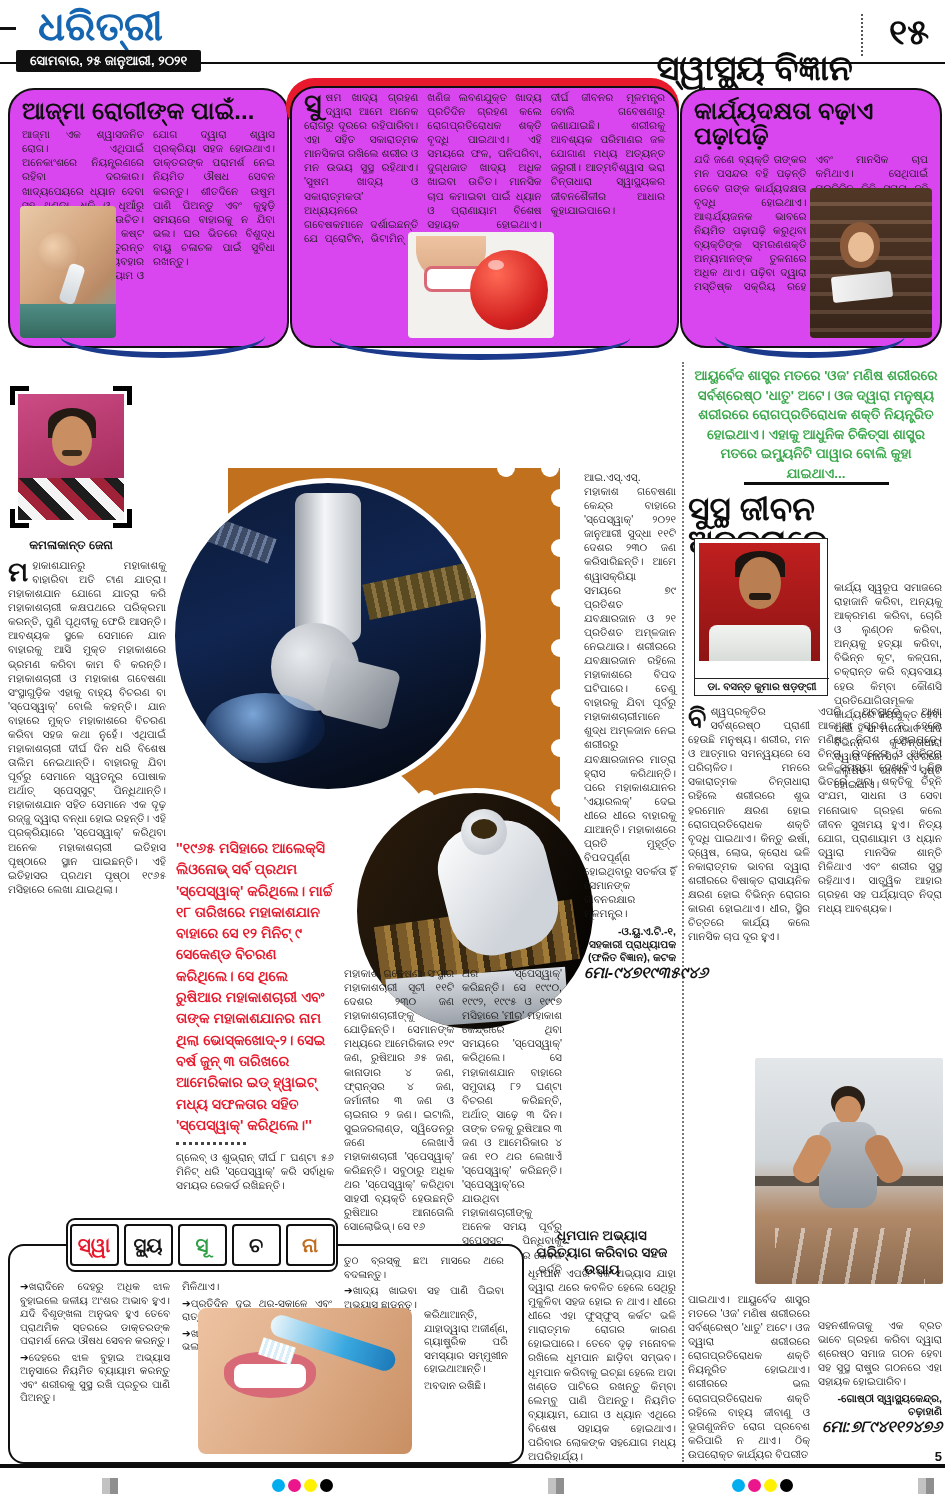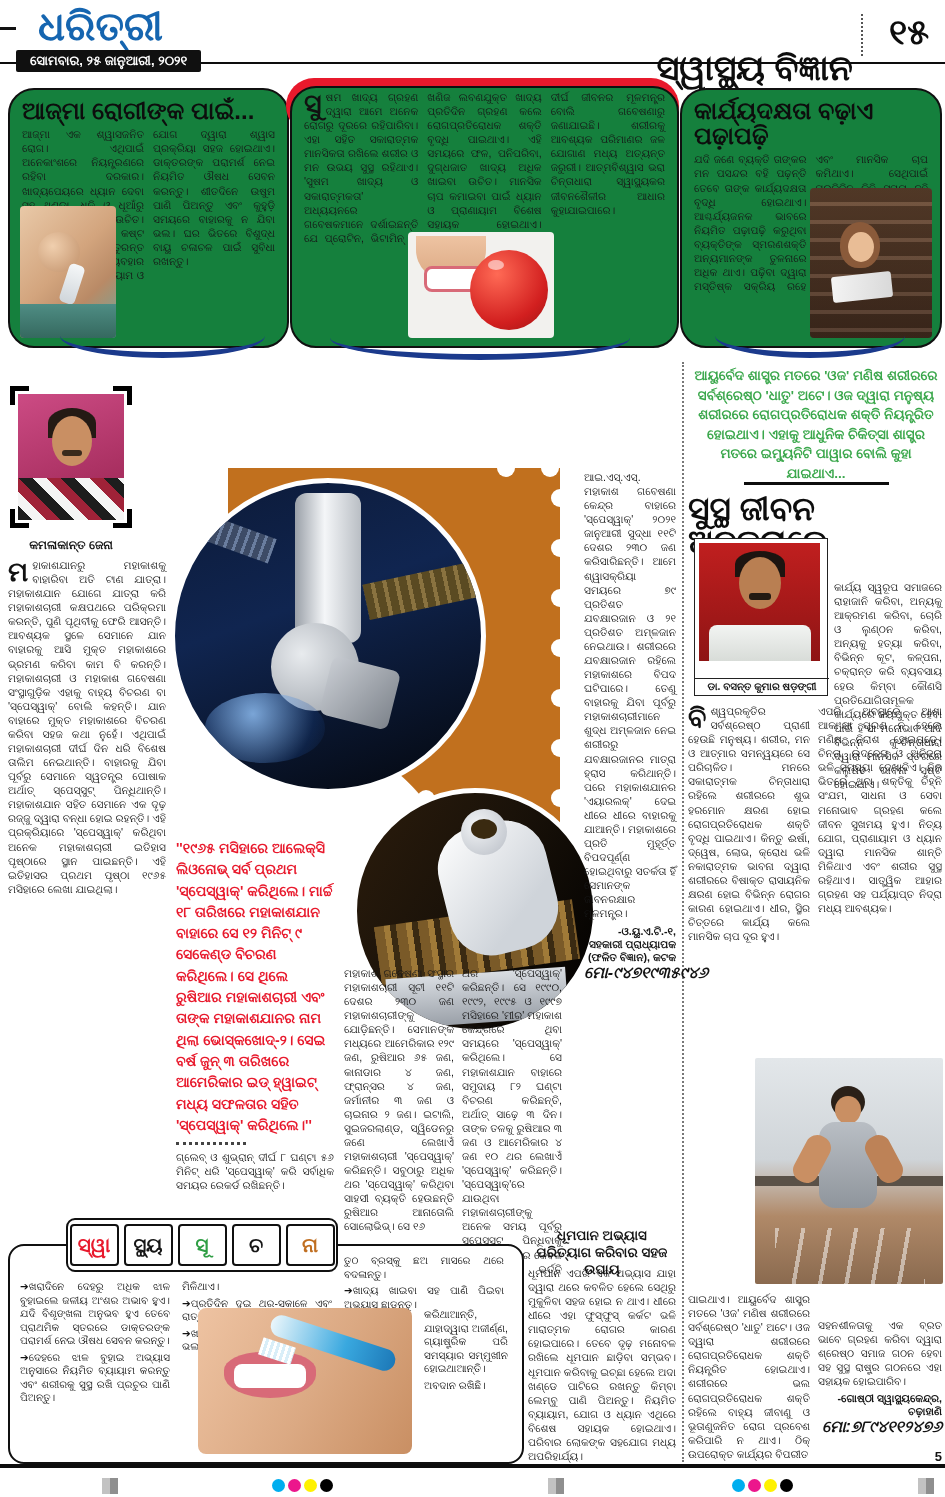--- a/index.html
+++ b/index.html
@@ -9,21 +9,21 @@
   .body-txt{font-size:10.6px;line-height:1.33;text-align:justify;color:#161616;}
   .drop{float:left;font-size:27px;font-weight:bold;line-height:.95;margin:2px 4px 0 0;color:#111;}
   
   .logo-main{font-size:40px;font-weight:bold;color:#1565b0;line-height:1;}
   .logo-sub{font-size:9px;letter-spacing:4px;color:#55799f;font-weight:bold;text-align:center;margin-top:2px;}
   .date-bar{background:#101010;color:#fff;font-size:13px;font-weight:bold;padding:3px 14px;border-radius:2px;}
   .section-title{font-size:35px;font-weight:bold;color:#0d0d0d;}
   .pageno-odia{font-size:35px;font-weight:bold;color:#0d0d0d;}
   .hrule{background:#0d0d0d;}
   
-  .bubble{position:absolute;background:#15803d;border:2.5px solid #101010;border-radius:26px;}
+  .bubble{position:absolute;background:#d946ef;border:2.5px solid #101010;border-radius:26px;}
   .bubble h2{margin:8px 12px 4px 12px;font-size:24px;line-height:1.05;color:#0d0d0d;}
   .bubble .bcols{margin:2px 12px;column-gap:9px;}
   .red-band{position:absolute;background:#e8192c;border-radius:30px;}
   .blue-arc{position:absolute;border-bottom:6px solid #1b3a8c;border-radius:0 0 50% 50%/0 0 100% 100%;}
   
   .ph{position:absolute;overflow:hidden;border-radius:4px;}
   .ph div{position:absolute;}
   
   .main-head{font-size:44px;font-weight:bold;color:#203a90;text-align:center;line-height:1;}
   .quote-red{color:#e8192c;font-weight:bold;font-size:14.2px;line-height:1.5;}

